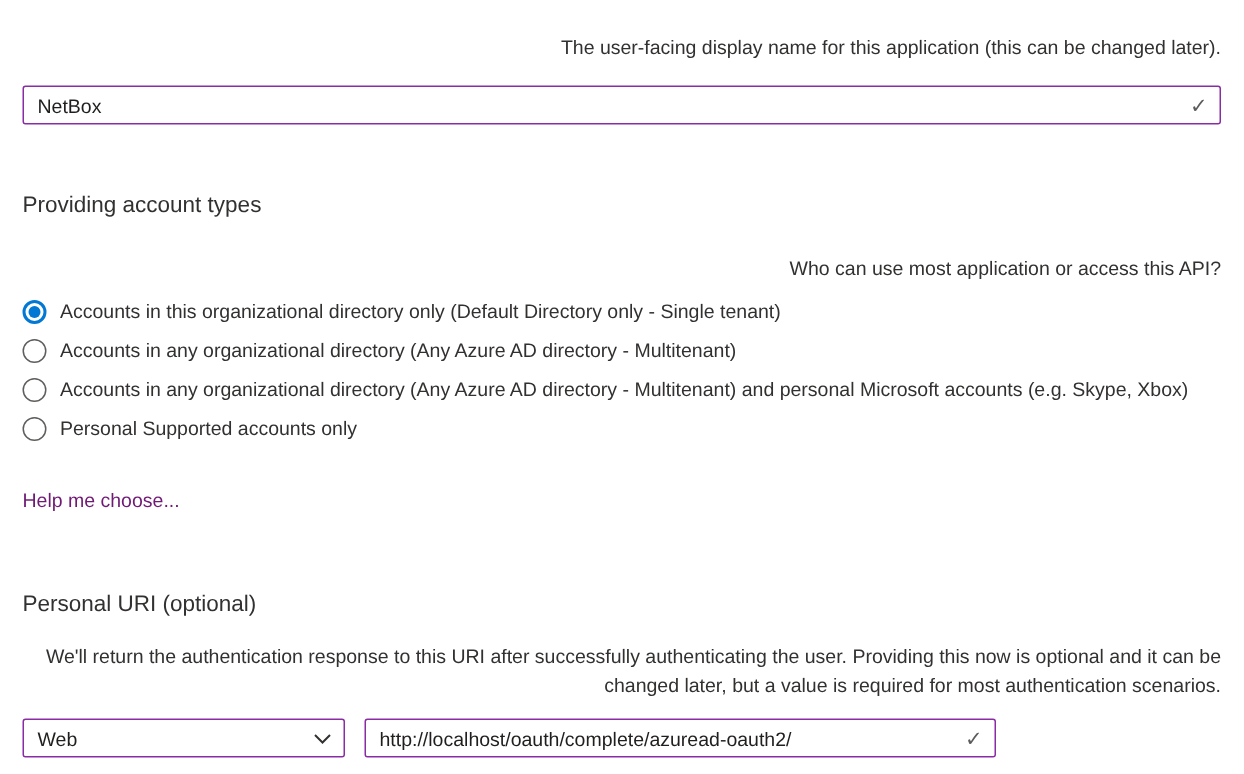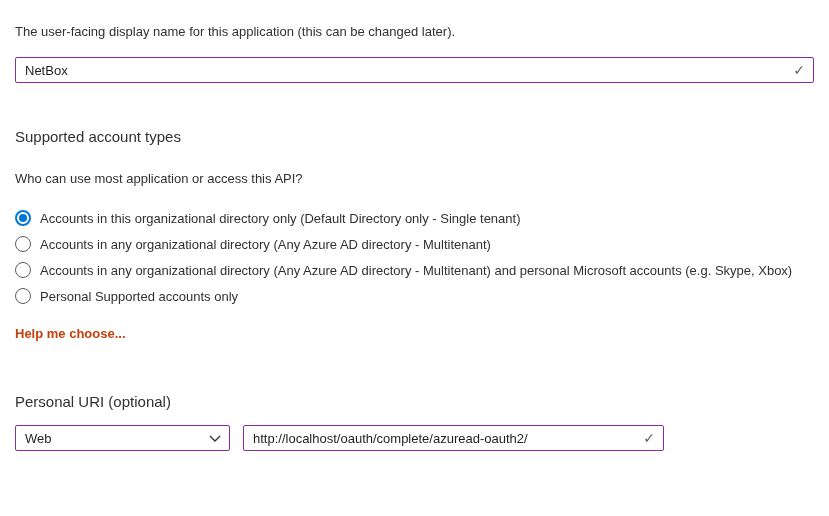--- a/index.html
+++ b/index.html
@@ -25,20 +25,21 @@
   }
   .required-star {
     color: #e81123;
     margin-right: 4px;
     font-size: 14px;
   }
   .body-text {
     font-size: 13px;
     line-height: 19px;
     color: #323130;
+    text-align: right;
   }
   
   .name-title { margin-top: 2px; }
   .name-desc { margin-top: 12px; }
   .input-wrap {
     position: relative;
     margin-top: 16px;
     height: 26px;
     box-sizing: border-box;
   }
@@ -64,21 +65,21 @@
     color: #5c5c5c;
     pointer-events: none;
     line-height: 1;
   }
   
   .accounts-title { margin-top: 44px; }
   .question { margin-top: 22px; }
   .radio-group { margin-top: 12px; }
   .radio-row {
     display: flex;
-    align-items: flex-end;
+    align-items: flex-start;
     height: 26px;
     cursor: pointer;
   }
   .radio {
     flex: 0 0 auto;
     width: 16px;
     height: 16px;
     box-sizing: border-box;
     border: 1px solid #605e5c;
     border-radius: 50%;
@@ -100,24 +101,23 @@
   }
   .radio-label {
     font-size: 13px;
     color: #323130;
     white-space: nowrap;
   }
   .help-link {
     display: inline-block;
     margin-top: 22px;
     font-size: 13px;
-    color: #c2410c;
+    color: #701a75;
     text-decoration: none;
     cursor: pointer;
-    font-weight: bold;
   }
   
   .redirect-title { margin-top: 50px; }
   .redirect-desc { margin-top: 15px; max-width: 800px; }
   .redirect-row {
     display: flex;
     margin-top: 13px;
     align-items: center;
   }
   .select-wrap {
@@ -162,21 +162,21 @@
 <div class="page">
 
   
   <div class="body-text name-desc">The user-facing display name for this application (this can be changed later).</div>
   <div class="input-wrap">
     <input class="text-input" type="text" readonly="" value="NetBox" style="">
     <span class="check-icon">✓</span>
   </div>
 
   
-  <div class="section-title accounts-title">Supported account types</div>
+  <div class="section-title accounts-title">Providing account types</div>
   <div class="body-text question">Who can use most application or access this API?</div>
 
   <div class="radio-group">
     <div class="radio-row">
       <span class="radio checked"></span>
       <span class="radio-label">Accounts in this organizational directory only (Default Directory only - Single tenant)</span>
     </div>
     <div class="radio-row">
       <span class="radio"></span>
       <span class="radio-label">Accounts in any organizational directory (Any Azure AD directory - Multitenant)</span>
@@ -188,20 +188,21 @@
     <div class="radio-row">
       <span class="radio"></span>
       <span class="radio-label">Personal Supported accounts only</span>
     </div>
   </div>
 
   <a class="help-link">Help me choose...</a>
 
   
   <div class="section-title redirect-title">Personal URI (optional)</div>
+  <div class="body-text redirect-desc">We'll return the authentication response to this URI after successfully authenticating the user. Providing this now is optional and it can be changed later, but a value is required for most authentication scenarios.</div>
 
   <div class="redirect-row">
     <div class="select-wrap">
       <div class="select-box">
         <span>Web</span>
       </div>
       <span class="chevron-icon">
         <svg width="14" height="14" viewBox="0 0 14 14">
             <polyline points="2,5 7,10 12,5" fill="none" stroke="#323130" stroke-width="1.3"></polyline>
           </svg>

